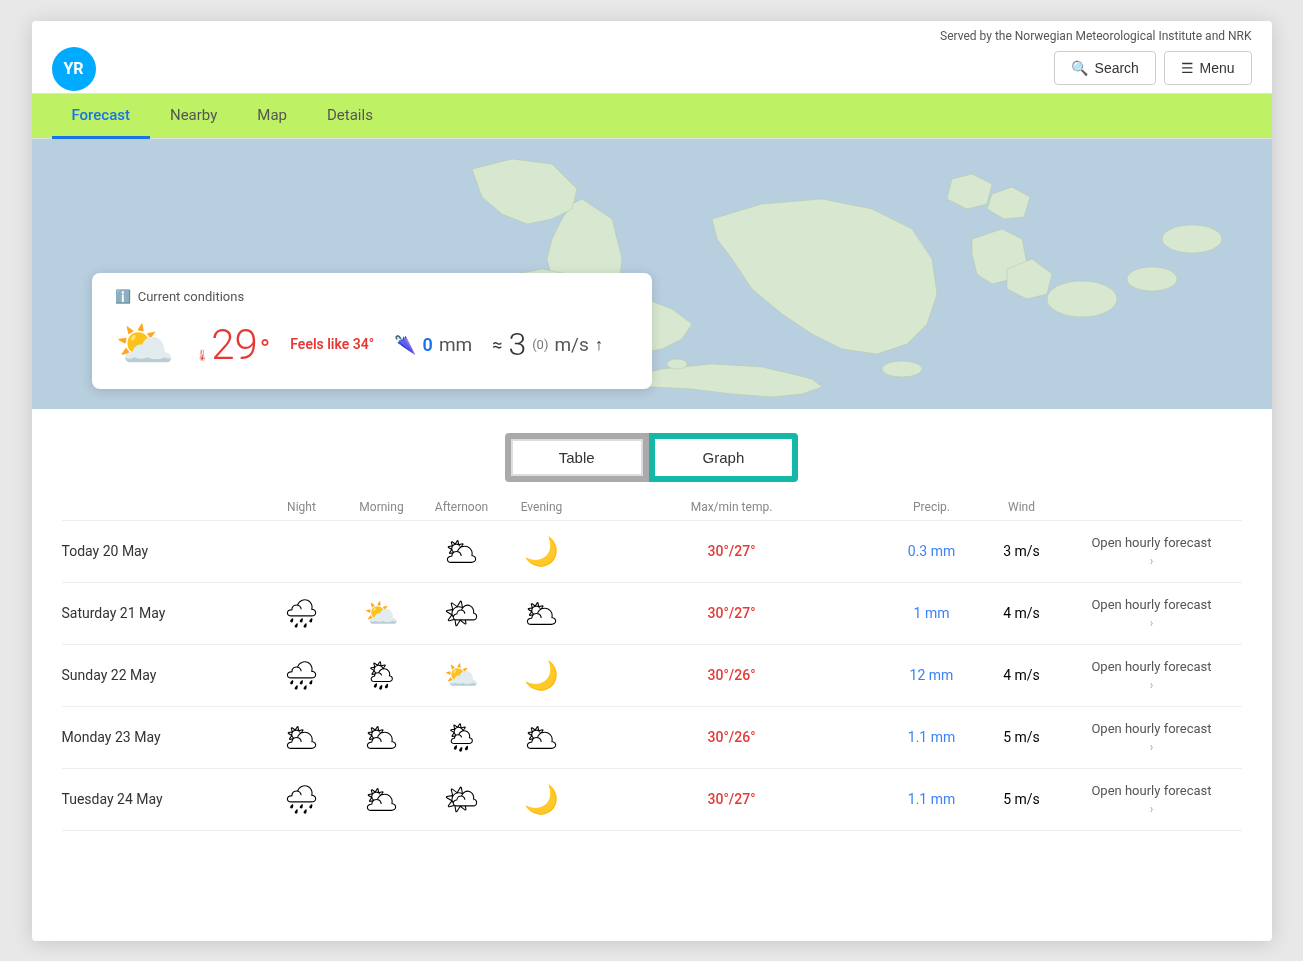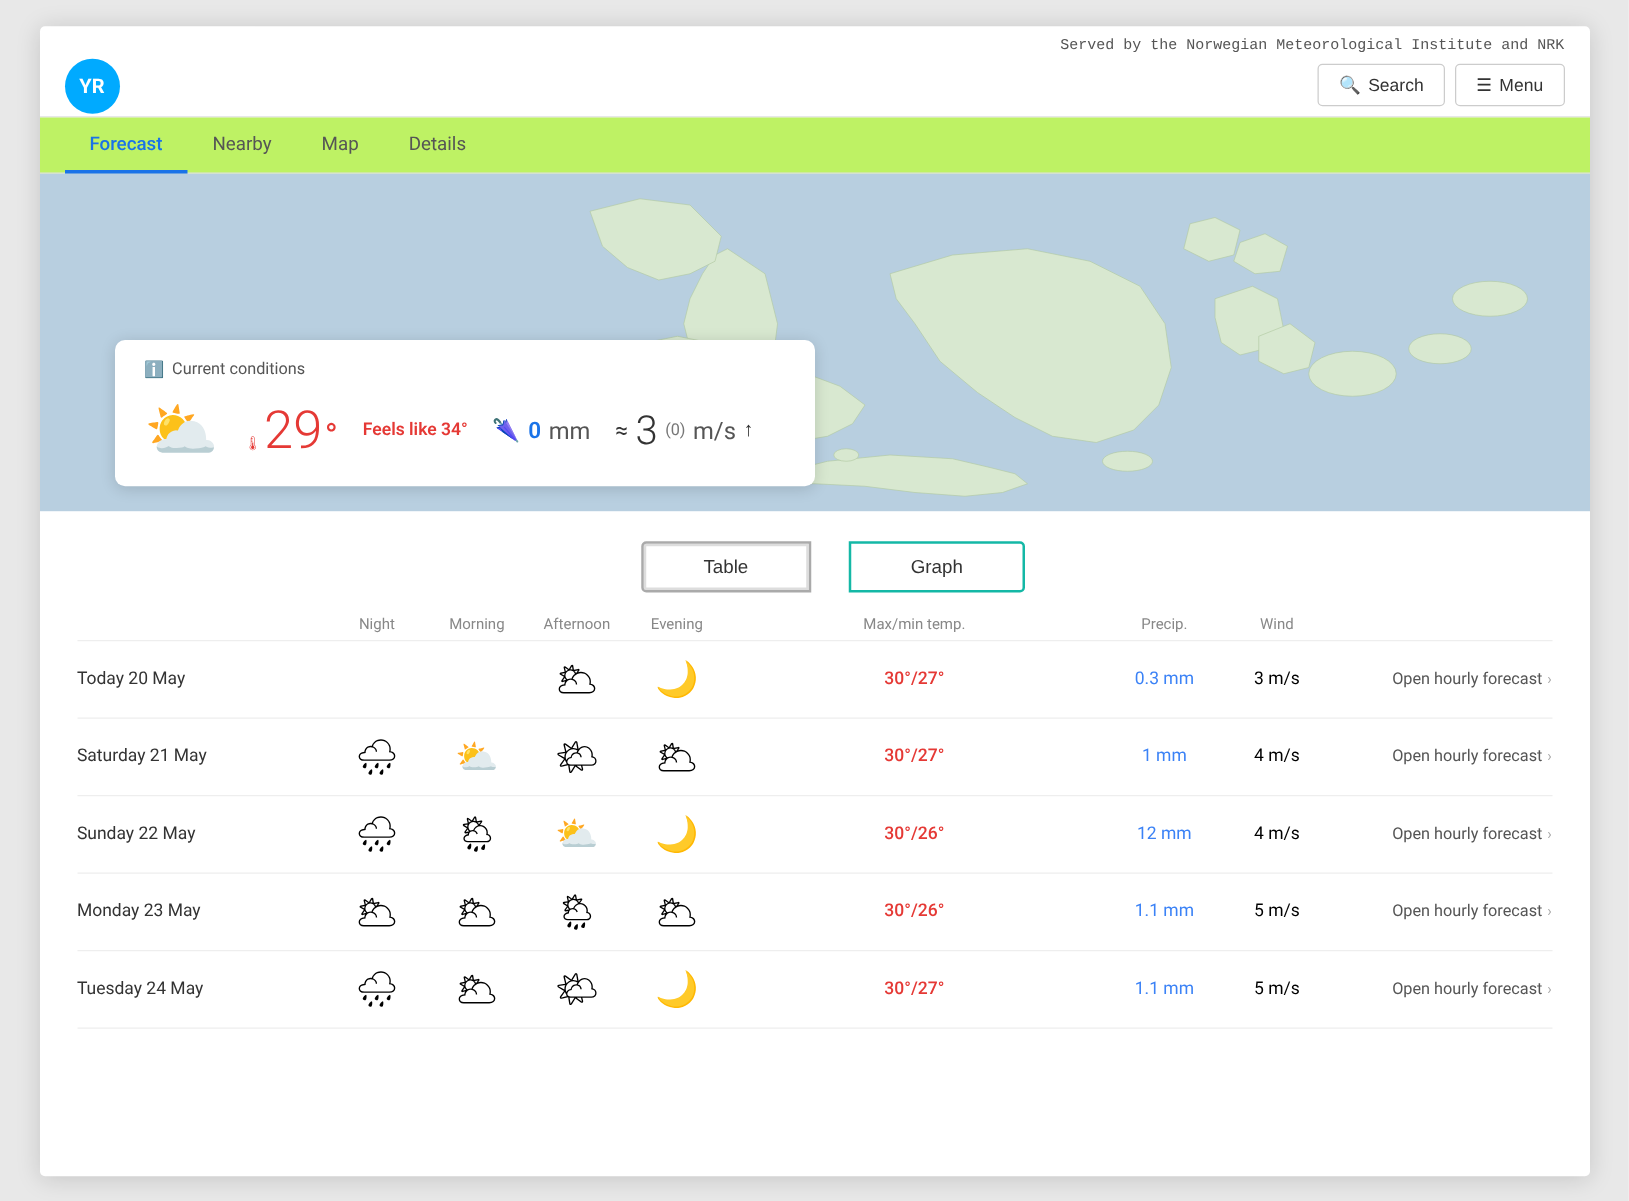--- a/index.html
+++ b/index.html
@@ -27,21 +27,20 @@
       justify-content: space-between;
       align-items: center;
       padding: 8px 20px 0 20px;
       border-bottom: 1px solid #e0e0e0;
     }
     .top-right-info {
       font-size: 12px;
       color: #555;
       text-align: left;
       padding-bottom: 8px;
-      font-family: Liberation Mono, monospace;
     }
     .logo-area {
       display: flex;
       align-items: center;
       gap: 12px;
       margin-top: 16px;
     }
     .yr-logo {
       width: 44px;
       height: 44px;
@@ -178,26 +177,25 @@
     .blue-val { color: #1a73e8; font-weight: 600; }
     .unit-text { font-size: 19px; color: #555; }
     
     .view-toggle {
       display: flex;
       justify-content: center;
       margin: 24px 0 12px 0;
     }
     .toggle-btn {
       padding: 10px 48px;
-      border: 2px solid #14b8a6;
+      border: 6px solid #14b8a6;
       background: #fff;
       cursor: pointer;
       font-size: 15px;
       color: #333;
-      margin-left: 30px;
     }
     .toggle-btn.active {
       background: #fff;
       border-color: #aaa;
       font-weight: 500;
       box-shadow: inset 0 0 0 2px #ddd;
     }
     .toggle-btn:first-child { border-radius: 4px 0 0 4px; }
     .toggle-btn:last-child { border-radius: 0 4px 4px 0; }
     .forecast-section {
@@ -227,20 +225,21 @@
     .temp-range { color: #e53935; font-weight: 500; }
     .precip-amount { color: #3b82f6; }
     .open-hourly {
       color: #555;
       font-size: 13px;
       display: flex;
       align-items: center;
       justify-content: flex-end;
       gap: 4px;
       cursor: pointer;
+      flex-direction: column;
     }
     .chevron { color: #aaa; font-size: 12px; }
     .thermometer-icon { font-size: 11px; color: #e53935; }
   </style>
 </head>
 <body>
 
 <div class="page-container">
 
   <div class="top-bar">

